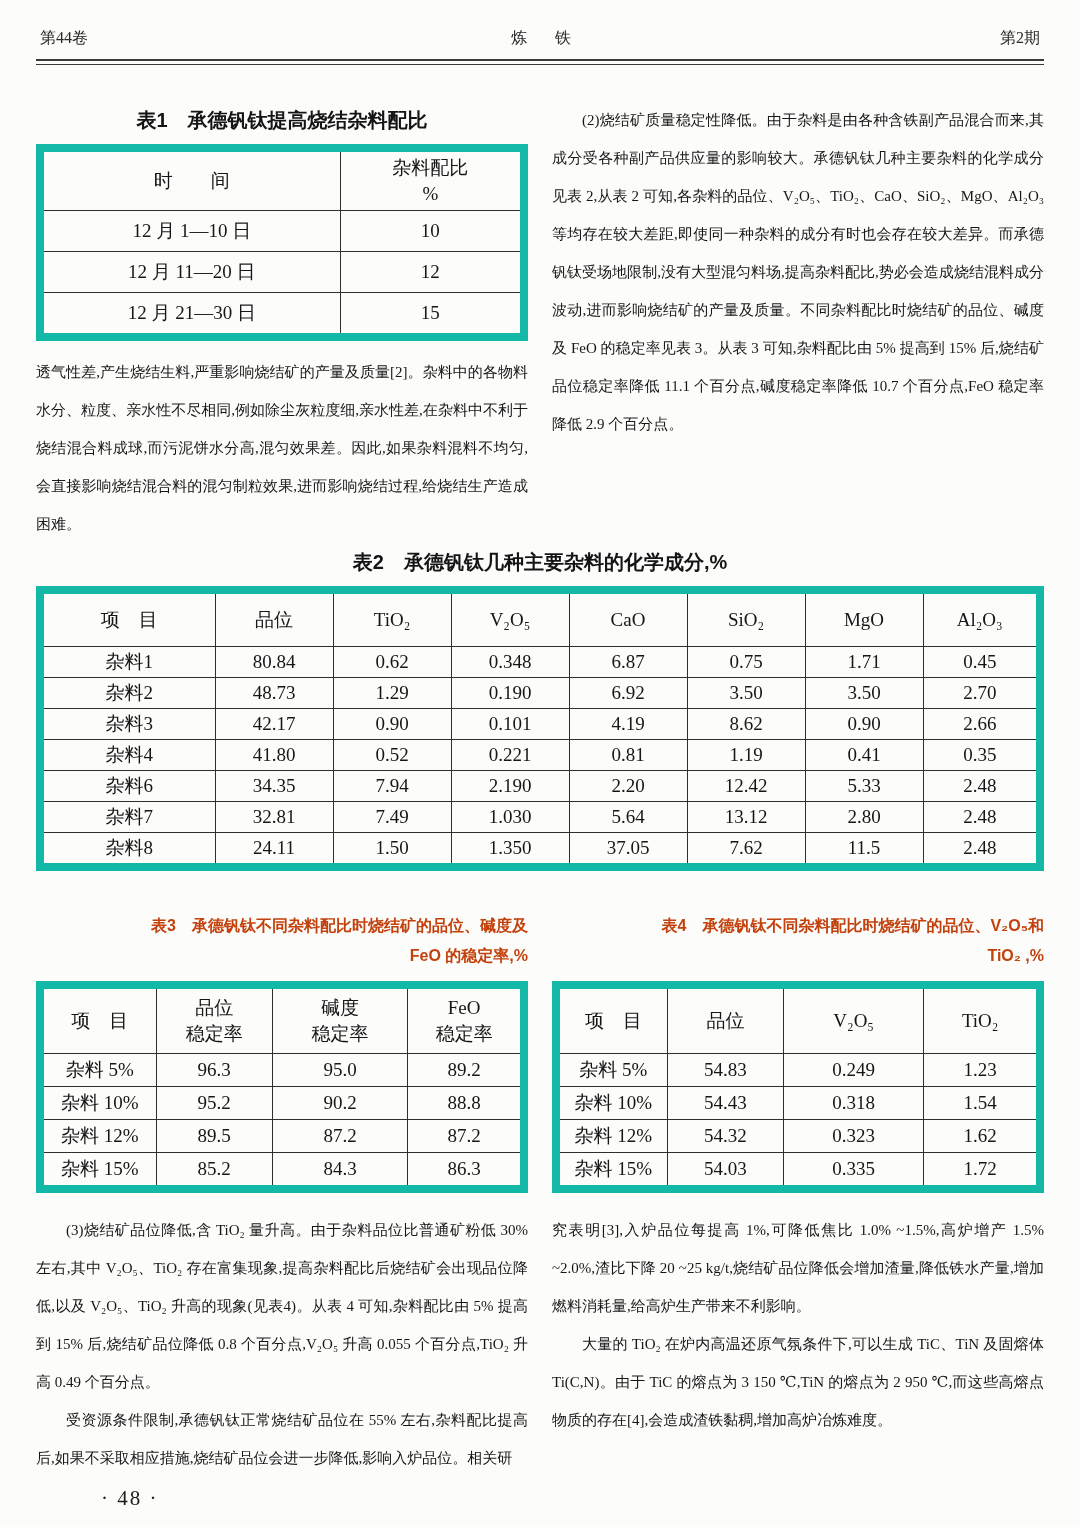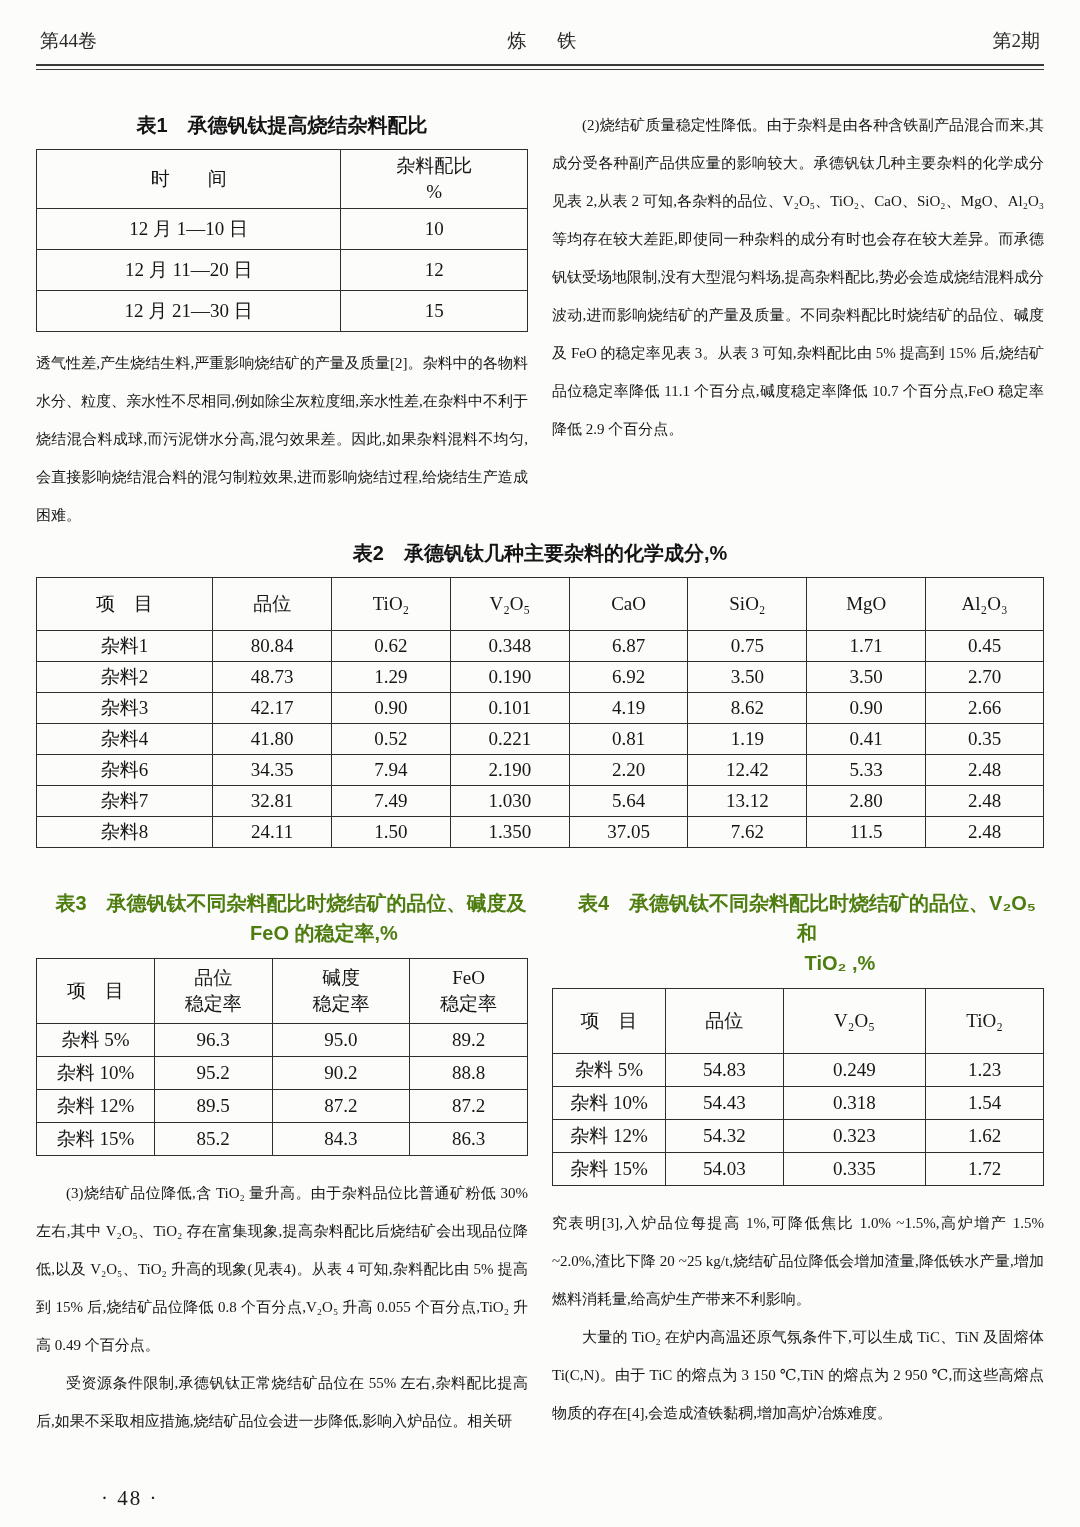--- a/index.html
+++ b/index.html
@@ -9,49 +9,49 @@
     box-sizing:border-box;
     background:#fcfcfb;
     color:#1c1c1c;
     padding:24px 36px 0 36px;
     font-family:"Liberation Serif","DejaVu Serif",serif;
     overflow:hidden;
   }
   
   .hdr{
     display:flex;justify-content:space-between;align-items:baseline;
-    font-size:19px;padding:4px 4px 10px 4px;color:#2a2a2a;
+    font-size:16px;padding:4px 4px 10px 4px;color:#2a2a2a;
   }
   .hdr .center{letter-spacing:6px;}
   .rule{height:3px;border-top:2px solid #3a3a3a;border-bottom:1px solid #3a3a3a;margin-bottom:14px;}
   
   .cols{display:flex;gap:24px;margin-top:36px;}
   .col{flex:1;min-width:0;}
   
   .body-text{
     font-size:15px;line-height:38px;text-align:justify;
     margin:0;color:#161616;
   }
   .indent{text-indent:2em;}
   
   .tbl-title{
     font-family:"Liberation Sans","DejaVu Sans",sans-serif;
     font-weight:bold;font-size:20px;text-align:center;
     margin:6px 0 10px 0;color:#141414;
   }
   .tbl-title-2l{
     font-family:"Liberation Sans","DejaVu Sans",sans-serif;
-    font-weight:bold;font-size:20px;line-height:30px;
-    margin:4px 0 10px 0;text-align:center;padding-left:18px;color:#4d7c0f;
+    font-weight:bold;font-size:16px;line-height:30px;
+    margin:4px 0 10px 0;text-align:right;padding-left:18px;color:#c2410c;
   }
   .tbl-title-2l .l2{display:block;padding-left:66px;}
   
   table.tbl{
     width:100%;border-collapse:collapse;table-layout:fixed;
-    border:1px solid #14b8a6;margin-bottom:12px;
+    border:8px solid #14b8a6;margin-bottom:12px;
   }
   table.tbl th,table.tbl td{
     border:1px solid #2e2e2e;text-align:center;vertical-align:middle;
     font-weight:normal;font-size:19px;color:#161616;padding:2px 3px;
   }
   .pre{white-space:pre-line;line-height:26px;}
   
   .t1 th{height:54px;font-size:20px;}
   .t1 td{height:36px;font-size:20px;}
   

